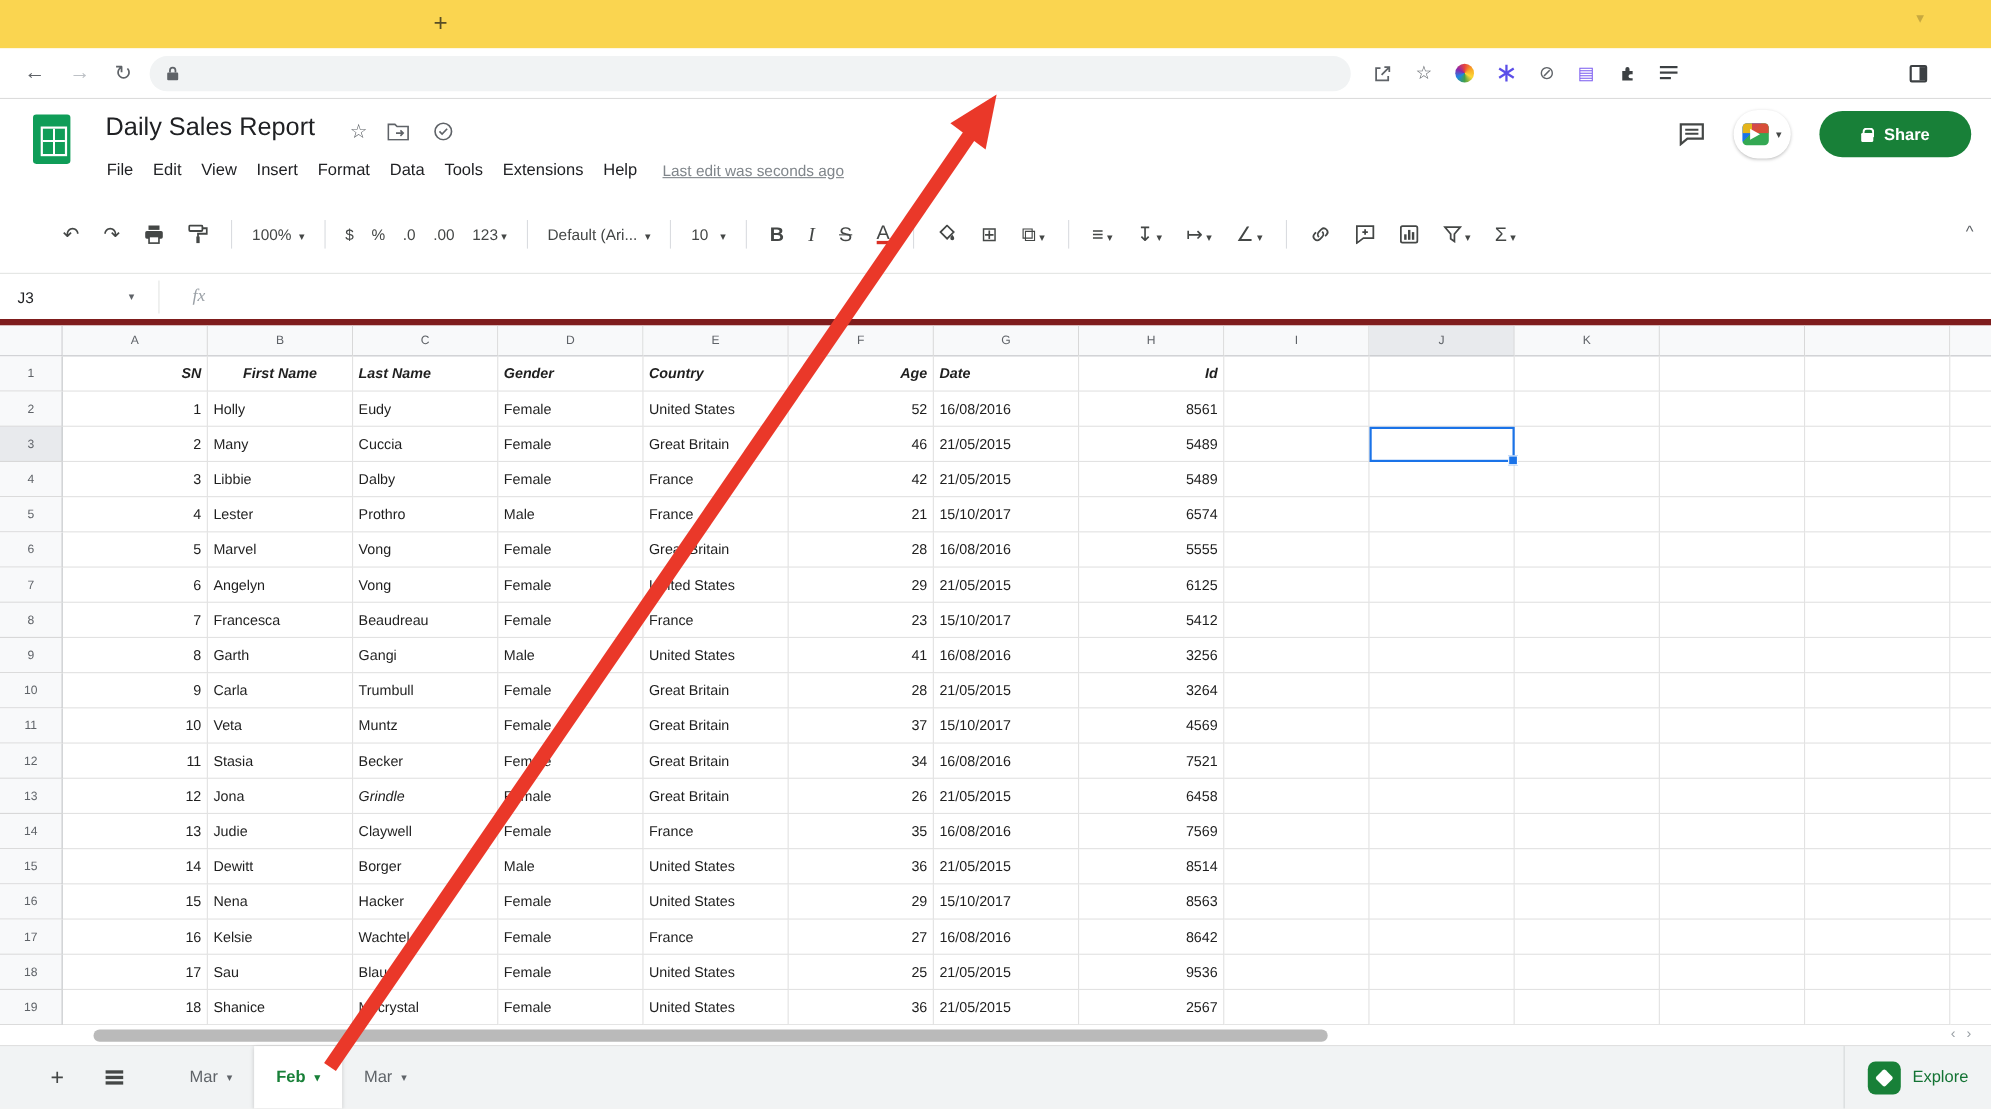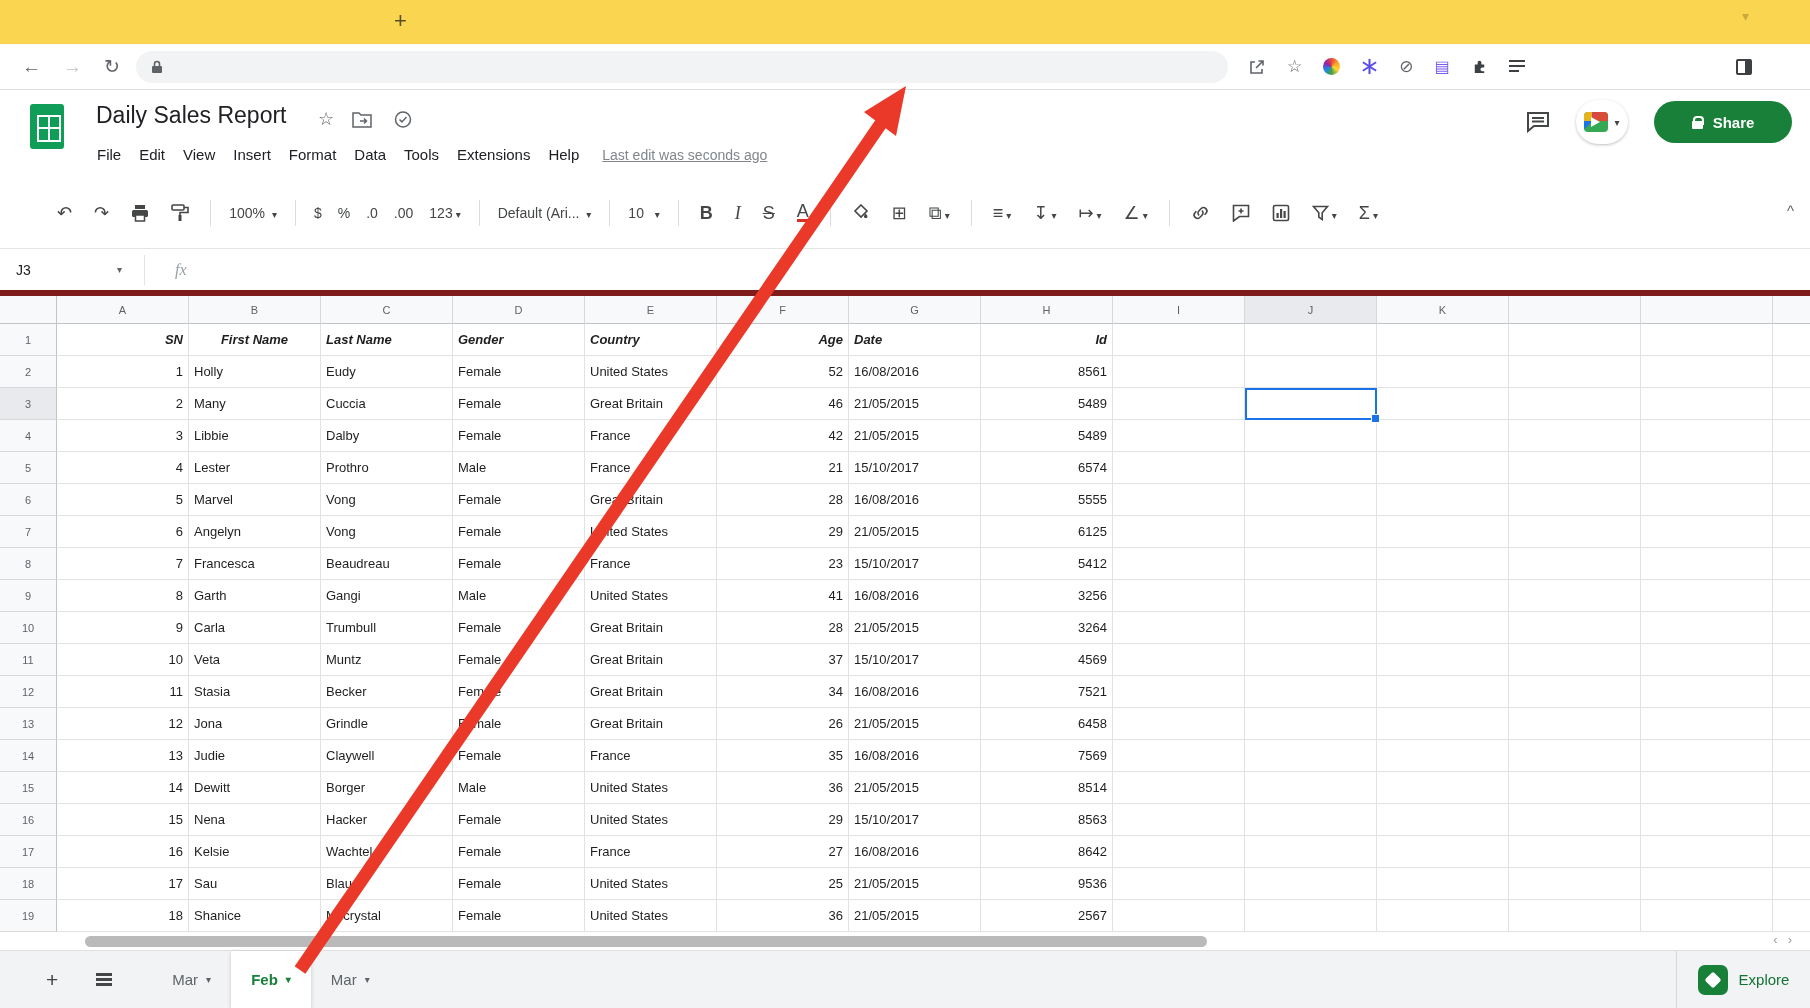--- a/index.html
+++ b/index.html
@@ -497,21 +497,21 @@
           <div class="cell" style="text-align: left;"></div>
           <div class="cell" style="text-align: left;"></div>
           <div class="cell" style="text-align: left;"></div>
           <div class="cell" style="text-align: left;"></div>
           <div class="cell" style="text-align: left;"></div>
         </div>
         <div class="grid-row">
           <div class="rowh">13</div>
           <div class="cell" style="text-align: right;">12</div>
           <div class="cell" style="text-align: left;">Jona</div>
-          <div class="cell" style="text-align: left;">Grindle</div>
+          <div class="cell" style="text-align: left; font-style: italic;">Grindle</div>
           <div class="cell" style="text-align: left;">Female</div>
           <div class="cell" style="text-align: left;">Great Britain</div>
           <div class="cell" style="text-align: right;">26</div>
           <div class="cell" style="text-align: left;">21/05/2015</div>
           <div class="cell" style="text-align: right;">6458</div>
           <div class="cell" style="text-align: left;"></div>
           <div class="cell" style="text-align: left;"></div>
           <div class="cell" style="text-align: left;"></div>
           <div class="cell" style="text-align: left;"></div>
           <div class="cell" style="text-align: left;"></div>

